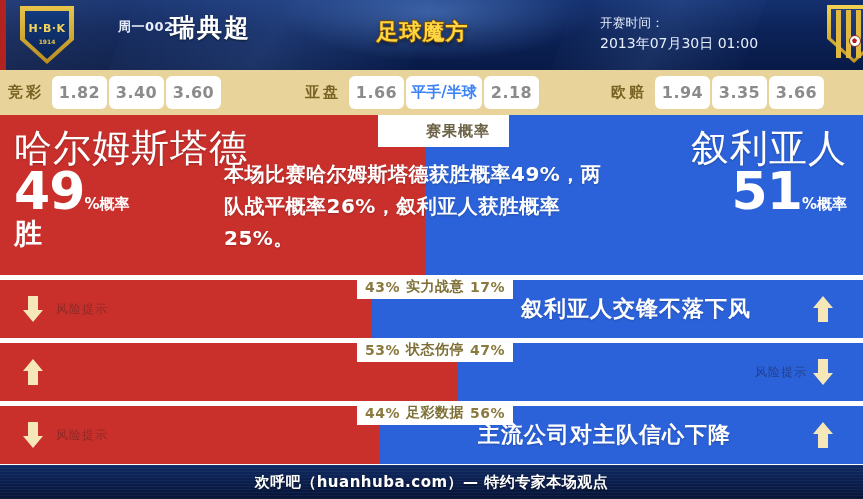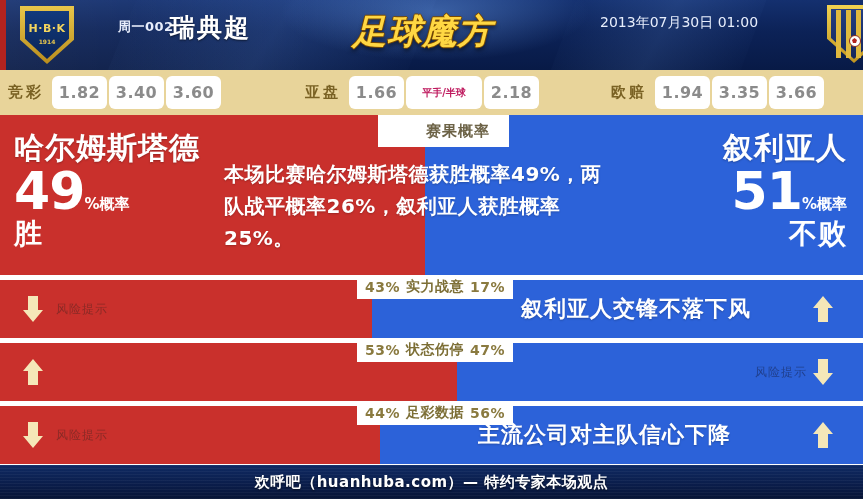--- a/index.html
+++ b/index.html
@@ -62,24 +62,23 @@
     position:absolute;left:118px;top:18px;color:#e8eefc;font-size:13px;font-weight:bold;
     letter-spacing:.5px;
   }
   .league{
     position:absolute;left:170px;top:11px;color:#ffffff;font-size:25px;font-weight:bold;
     letter-spacing:2px;text-shadow:0 1px 2px rgba(0,0,0,.55);
   }
   .brand{
     position:absolute;left:350px;top:10px;width:145px;height:44px;
     display:flex;align-items:center;justify-content:center;
-    font-size:34px;font-weight:bold;letter-spacing:1px;
+    font-size:22px;font-weight:bold;letter-spacing:1px;
     color:#ffd743;
     text-shadow:-1px 0 0 #7a4a00,1px 0 0 #7a4a00,0 -1px 0 #7a4a00,0 1px 0 #7a4a00,0 3px 4px rgba(0,0,0,.6);
-    font-style:italic;
   }
   .kick{
     position:absolute;left:600px;top:12px;width:190px;color:#e7eefc;font-size:12.5px;
     line-height:21px;letter-spacing:.3px;
   }
   .kick .t2{font-size:14px;letter-spacing:0;}
 
   
   .odds{
     position:absolute;left:0;top:70px;width:863px;height:45px;
@@ -90,37 +89,37 @@
     font-size:15px;font-weight:bold;color:#7a6224;letter-spacing:3px;
     padding:0 8px;white-space:nowrap;
   }
   .odds-cell{
     background:#ffffff;color:#8b8b8b;font-weight:bold;font-size:16px;
     height:33px;min-width:55px;margin-right:2px;
     display:flex;align-items:center;justify-content:center;
     letter-spacing:.5px;
     border-radius:6px;
   }
-  .odds-cell.wide{min-width:76px;font-size:10px;color:#be185d;letter-spacing:0;}
+  .odds-cell.wide{min-width:76px;font-size:15px;color:#3b82f6;letter-spacing:0;}
   .sp-a{width:74px;}
   .sp-b{width:62px;}
 
   
   .band{position:absolute;left:0;width:863px;}
   .red{background:#c9302c;}
   .blue{background:#2c62d9;}
   .hero{top:115px;height:160px;}
   .hero .half{position:absolute;top:0;height:160px;}
   .hero .hl{left:0;width:425px;background:#c9302c;}
   .hero .hr{left:425px;width:438px;background:#2c62d9;}
 
   .team-block{position:absolute;color:#fff;}
   .team-left{left:14px;top:16px;text-align:left;}
   .team-right{right:16px;top:16px;text-align:right;}
-  .team-name{font-size:30px;font-weight:bold;letter-spacing:1px;line-height:34px;
+  .team-name{font-size:38px;font-weight:normal;letter-spacing:1px;line-height:34px;
     text-shadow:0 1px 2px rgba(0,0,0,.25);}
   .pct-row{display:flex;align-items:baseline;line-height:1;}
   .team-right .pct-row{justify-content:flex-end;}
   .pct-num{font-size:52px;font-weight:bold;letter-spacing:-1px;}
   .pct-suf{font-size:15px;font-weight:bold;margin-left:0;}
   .team-res{font-size:28px;font-weight:bold;letter-spacing:1px;margin-top:-2px;}
 
   .hero-tab{
     position:absolute;left:378px;top:115px;width:102px;height:32px;
     background:#fff;color:#6c6246;font-size:15px;font-weight:bold;letter-spacing:1px;
@@ -203,20 +202,21 @@
           <i style="left:34px"></i>
       </div>
       <div class="crest-ball"></div>
     </div>
 
     <div class="match-no">周一002</div>
     <div class="league">瑞典超</div>
     <div class="brand">足球魔方</div>
 
     <div class="kick">
+      <div>开赛时间：</div>
       <div class="t2">2013年07月30日 01:00</div>
     </div>
   </div>
 
   <div class="odds">
     <div class="odds-grp">
       <span class="odds-lbl">竞彩</span>
       <span class="odds-cell">1.82</span>
       <span class="odds-cell">3.40</span>
       <span class="odds-cell">3.60</span>
@@ -249,21 +249,20 @@
       </div>
       <div class="team-res">胜</div>
     </div>
 
     <div class="team-block team-right">
       <div class="team-name">叙利亚人</div>
       <div class="pct-row">
         <span class="pct-num">51</span>
         <span class="pct-suf">%概率</span>
       </div>
-      <div class="team-res">不败</div>
     </div>
   </div>
 
   <div class="hero-tab">赛果概率</div>
   <div class="hero-desc">本场比赛哈尔姆斯塔德获胜概率49%，两队战平概率26%，叙利亚人获胜概率25%。</div>
 
   <div class="row row1">
     <div class="seg red" style="left:0;width:372px"></div>
     <div class="seg blue" style="left:372px;width:491px"></div>
 

